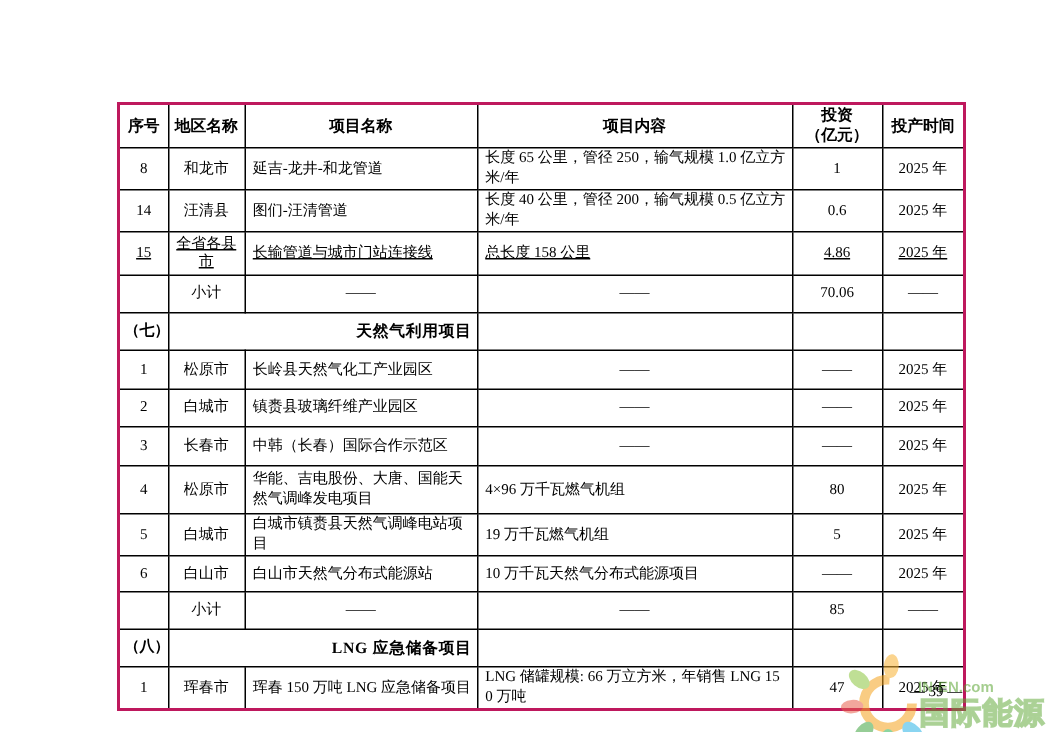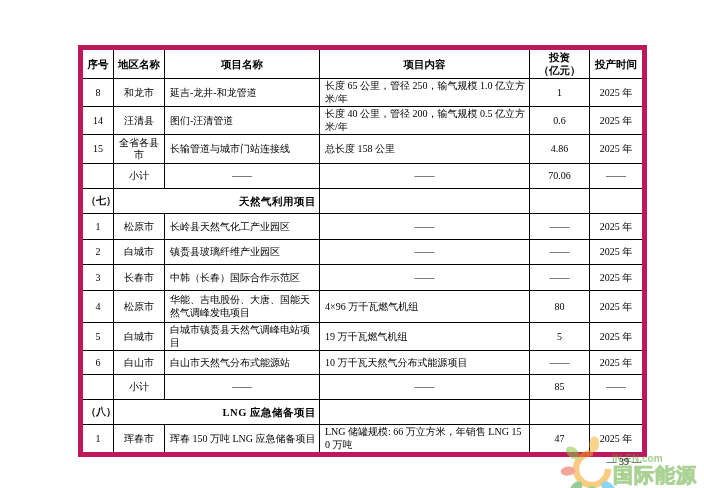--- a/index.html
+++ b/index.html
@@ -3,23 +3,23 @@
 <meta charset="utf-8">
 <style>
   html,body { margin:0; padding:0; }
   body {
     width:704px; height:488px; background:#ffffff; position:relative;
     font-family:"Liberation Serif","DejaVu Serif",serif; color:#000;
     overflow:hidden;
   }
   
   table.projects {
-    position:absolute; left:78px; top:45px; width:564px;
+    position:absolute; left:78px; top:68px; width:564px;
     border-collapse:collapse; table-layout:fixed;
-    border:5px solid #be185d;
+    border:2px solid #be185d;
   }
   th, td {
     border:1px solid #000;
     font-size:10px; line-height:1.25;
     text-align:center; vertical-align:middle;
     padding:1px 3px; overflow:hidden;
     word-break:break-all;
   }
   th { font-weight:bold; font-size:10.5px; white-space:pre-line; }
   thead tr { height:29px; }
@@ -81,21 +81,21 @@
         <td>2025 年</td>
       </tr>
       <tr style="height: 25px;">
         <td>14</td>
         <td>汪清县</td>
         <td class="cell-left">图们-汪清管道</td>
         <td class="cell-left">长度 40 公里，管径 200，输气规模 0.5 亿立方米/年</td>
         <td>0.6</td>
         <td>2025 年</td>
       </tr>
-      <tr style="height: 29px;">
+      <tr style="height: 29px; text-decoration: underline;">
         <td>15</td>
         <td>全省各县市</td>
         <td class="cell-left">长输管道与城市门站连接线</td>
         <td class="cell-left">总长度 158 公里</td>
         <td>4.86</td>
         <td>2025 年</td>
       </tr>
       <tr style="height: 25px;">
         <td></td>
         <td>小计</td>

